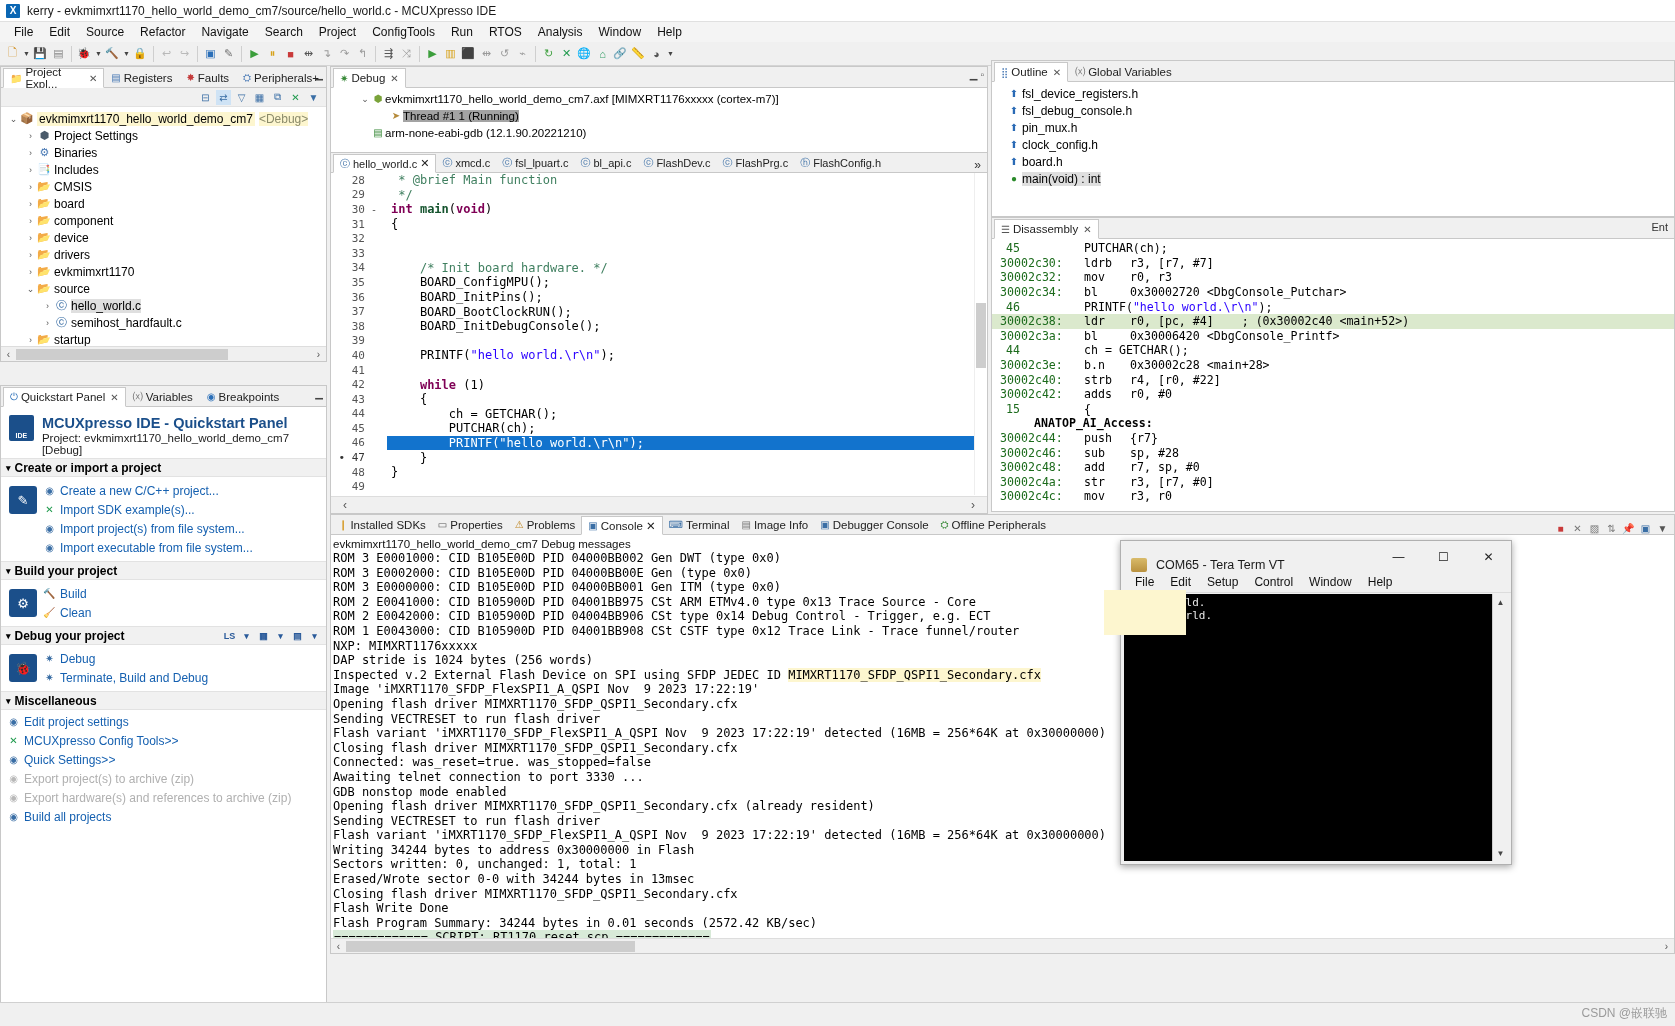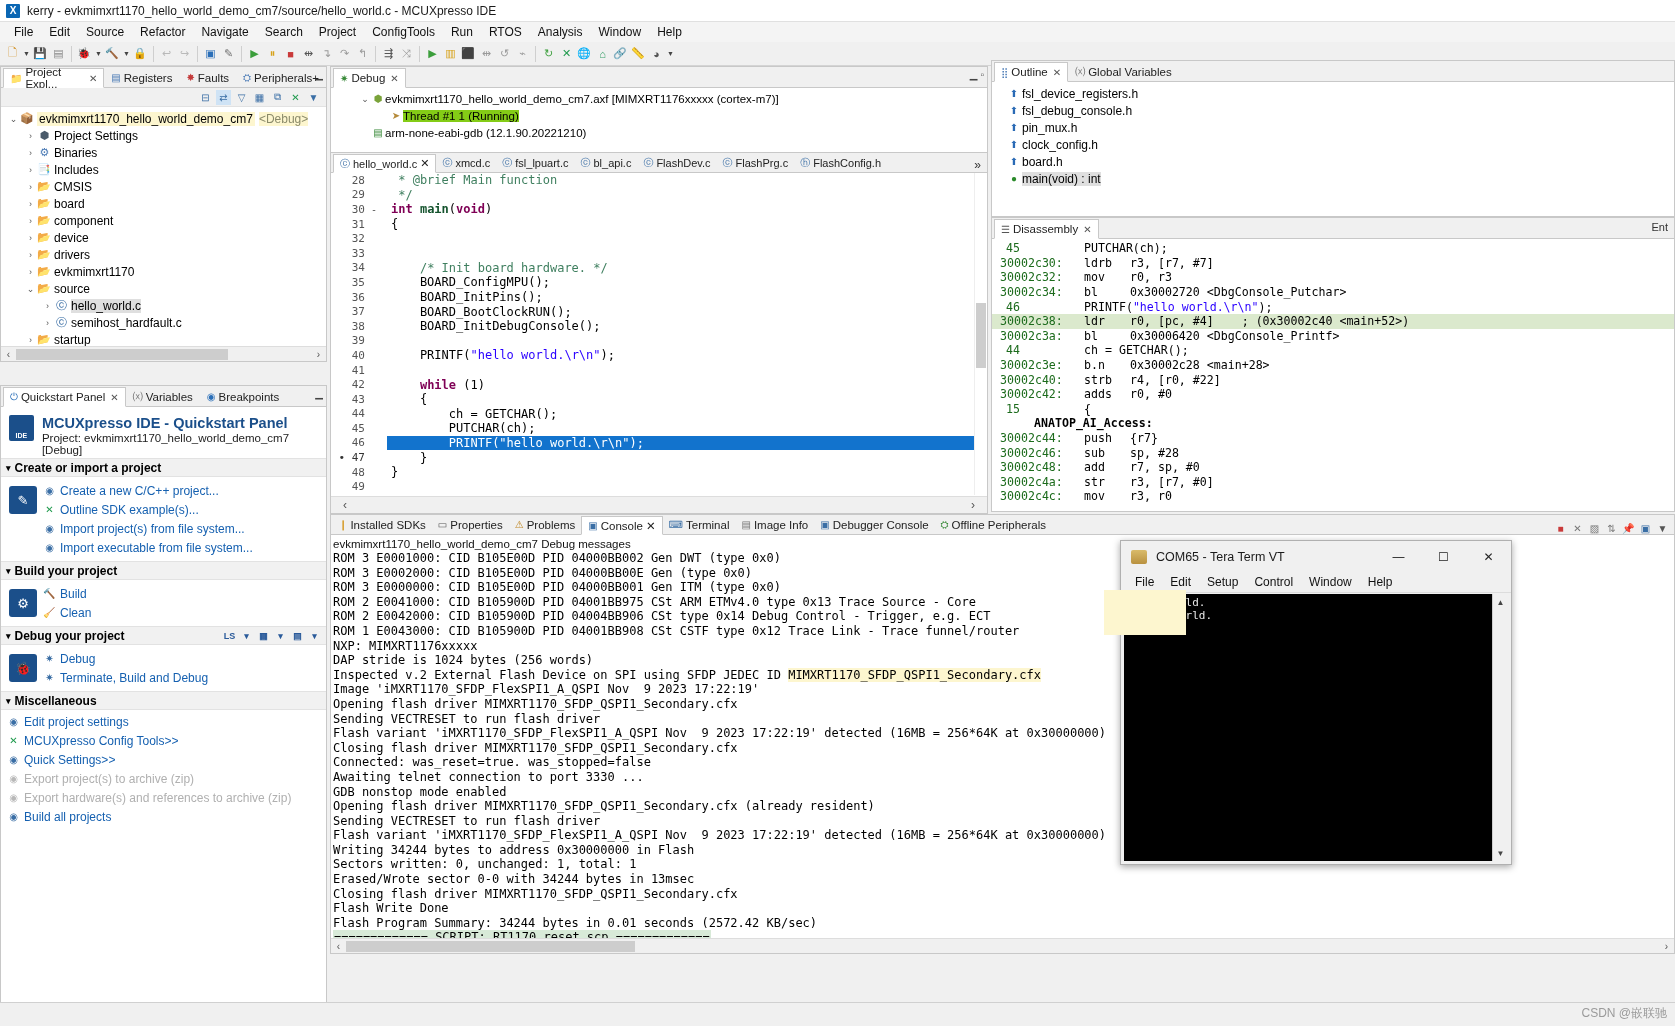--- a/index.html
+++ b/index.html
@@ -86,21 +86,21 @@
   .qs-link .li { width:13px; text-align:center; font-size:10px; }
   .qs-link.dim { color:#b0b0b0; }
   .qs-misc { padding:3px 0 0 6px; display:flex; flex-direction:column; gap:2px; }
 
   
   #debugView { left:330px; top:66px; width:658px; height:87px; }
   .dbg-row { display:flex; align-items:center; height:17px; font-size:11.5px;
      white-space:nowrap; }
   .dbg-row .arrow { width:12px; text-align:center; font-size:9px; color:#555; }
   .dbg-row .ic { width:14px; text-align:center; font-size:10px; }
-  .sel-gray { background:#84cc16; }
+  .sel-gray { background:#a3a3a3; }
 
   
   #editor { left:330px; top:152px; width:658px; height:362px; }
   .ed-tabs { height:20px; background:#f0f0f0; display:flex; align-items:flex-end;
      border-bottom:1px solid #c8c8c8; padding-left:2px; }
   .ed-tab { height:19px; display:flex; align-items:center; gap:3px; padding:0 6px;
      font-size:11px; color:#222; }
   .ed-tab.active { background:#fff; border:1px solid #c8c8c8; border-bottom:1px solid #fff;
      position:relative; top:1px; }
   .code-area { position:absolute; top:20px; left:0; right:0; bottom:18px; background:#fff;
@@ -152,21 +152,21 @@
      position:relative; top:1px; }
   .con-sub { font-size:11.5px; padding:2px 0 1px 2px; color:#111; }
   .con-out { font-family:"DejaVu Sans Mono", monospace; font-size:12px; line-height:14.6px;
      padding-left:2px; white-space:pre; overflow:hidden; }
   .con-out .ln { height:14.6px; }
   .hlY { background:#fdf6cf; }
 
   
   #teraterm { position:absolute; left:1120px; top:540px; width:392px; height:325px;
      background:#f0f0f0; border:1px solid #b0b0b0; box-shadow:0 2px 7px rgba(0,0,0,.35); }
-  .tt-title { height:31px; display:flex; align-items:center; background:#f0f0f0;
+  .tt-title { height:31px; display:flex; align-items:flex-end; background:#f0f0f0;
      padding-left:10px; }
   .tt-ico { width:16px; height:14px; background:linear-gradient(#d9bb6a,#b9913f);
      border-radius:2px; margin-right:9px; }
   .tt-titletext { font-size:12.5px; color:#1a1a1a; flex:1; }
   .tt-btns { display:flex; }
   .tt-btn { width:45px; height:31px; display:flex; align-items:center;
      justify-content:center; font-size:12px; color:#222; }
   .tt-menu { height:21px; display:flex; align-items:center; gap:0; padding-left:6px;
      background:#f0f0f0; border-bottom:1px solid #dcdcdc; }
   .tt-menu .m { padding:1px 8px; font-size:12px; color:#111; }
@@ -417,21 +417,21 @@
           </div>
           <div class="qs-group">
             <div class="qs-bigicon">✎</div>
             <div class="qs-links">
               <div class="qs-link">
                 <span class="li" style="color: rgb(58, 110, 165);">◉</span>
                 <span>Create a new C/C++ project...</span>
               </div>
               <div class="qs-link">
                 <span class="li" style="color: rgb(31, 154, 77);">✕</span>
-                <span>Outline SDK example(s)...</span>
+                <span>Import SDK example(s)...</span>
               </div>
               <div class="qs-link">
                 <span class="li" style="color: rgb(58, 110, 165);">◉</span>
                 <span>Import project(s) from file system...</span>
               </div>
               <div class="qs-link">
                 <span class="li" style="color: rgb(58, 110, 165);">◉</span>
                 <span>Import executable from file system...</span>
               </div>
             </div>

